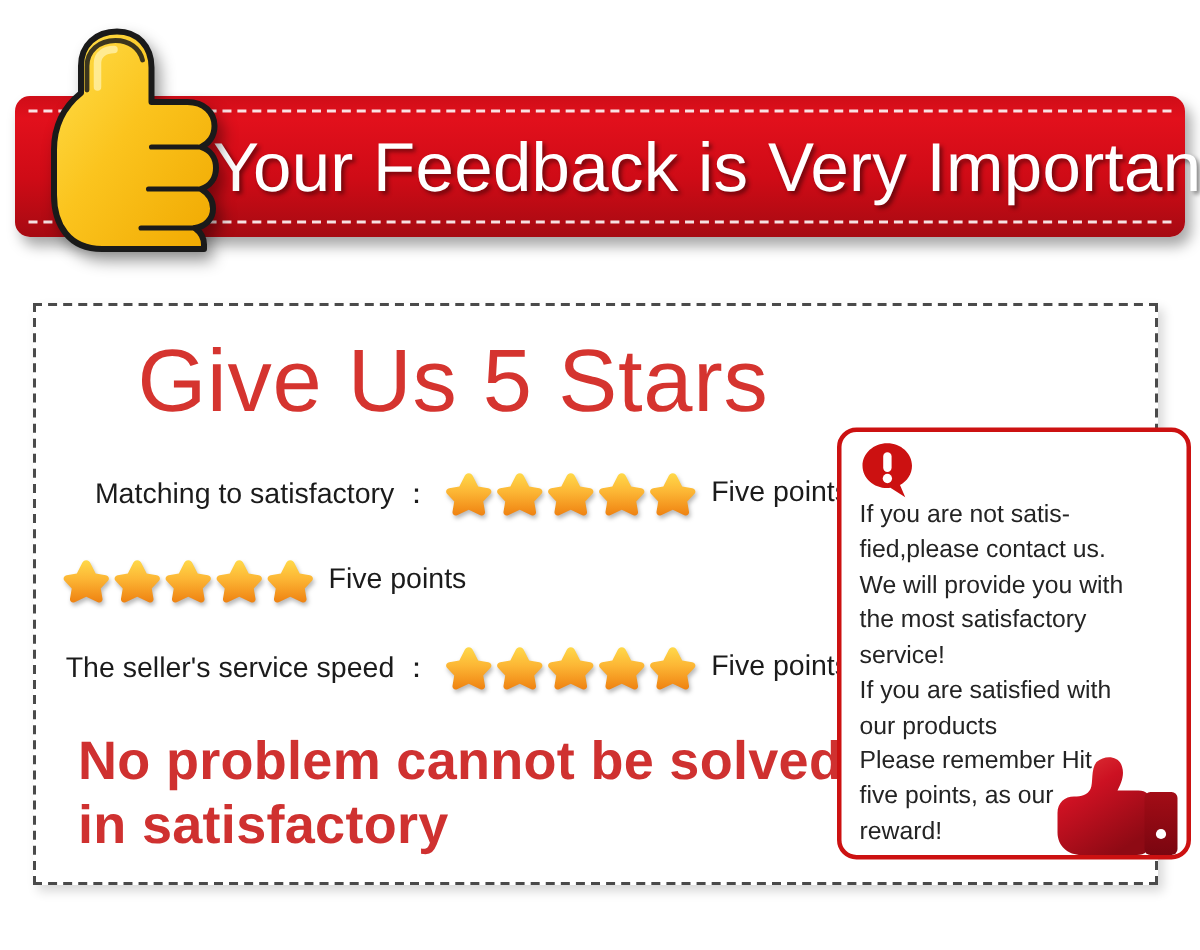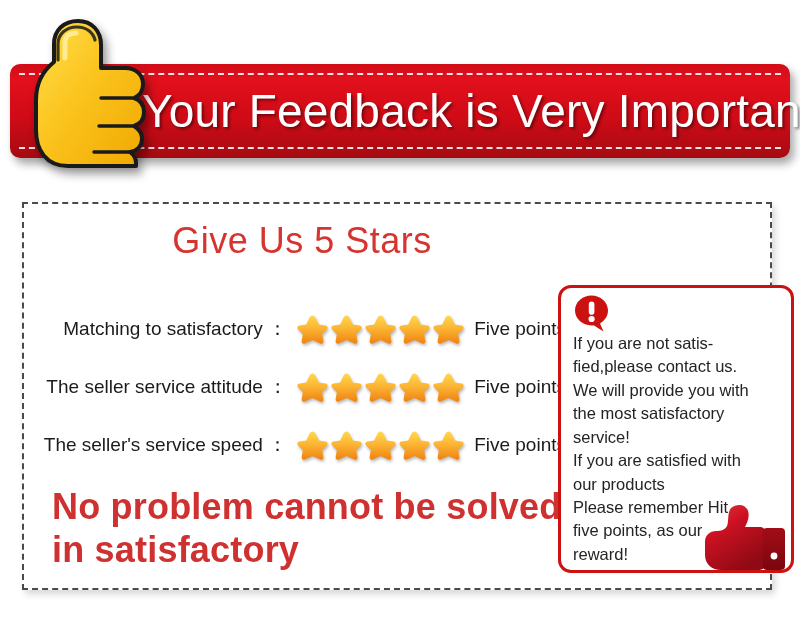--- a/index.html
+++ b/index.html
@@ -78,21 +78,21 @@
   }
 
   .give-us {
     position: absolute;
     left: 0;
     right: 190px;
     top: 16px;
     text-align: center;
     color: #d5342f;
     font-family: "Liberation Sans Narrow", "Liberation Sans", sans-serif;
-    font-size: 36px;
+    font-size: 59px;
     font-weight: 400;
     letter-spacing: 0.5px;
     white-space: nowrap;
   }
 
   
   .rows {
     position: absolute;
     left: 12px;
     top: 96px;
@@ -250,21 +250,20 @@
               <path d="M32 3 C35 3 37 5 38.5 8.5 L45 21.5 L59 23.8 C63 24.5 64.5 28.5 62 31.5 L52 42 L54.4 56 C55 60 51.5 62.5 48 60.8 L32 53.5 L16 60.8 C12.5 62.5 9 60 9.6 56 L12 42 L2 31.5 C-0.5 28.5 1 24.5 5 23.8 L19 21.5 L25.5 8.5 C27 5 29 3 32 3 Z" fill="url(#sg)"></path>
             </svg>
           <svg class="star" viewBox="0 0 64 62">
               <path d="M32 3 C35 3 37 5 38.5 8.5 L45 21.5 L59 23.8 C63 24.5 64.5 28.5 62 31.5 L52 42 L54.4 56 C55 60 51.5 62.5 48 60.8 L32 53.5 L16 60.8 C12.5 62.5 9 60 9.6 56 L12 42 L2 31.5 C-0.5 28.5 1 24.5 5 23.8 L19 21.5 L25.5 8.5 C27 5 29 3 32 3 Z" fill="url(#sg)"></path>
             </svg>
         </div>
         <div class="row-points">Five points</div>
       </div>
 
       <div class="row">
-        <div class="row-label">The seller service attitude ：</div>
         <div class="stars">
           <svg class="star" viewBox="0 0 64 62">
               <path d="M32 3 C35 3 37 5 38.5 8.5 L45 21.5 L59 23.8 C63 24.5 64.5 28.5 62 31.5 L52 42 L54.4 56 C55 60 51.5 62.5 48 60.8 L32 53.5 L16 60.8 C12.5 62.5 9 60 9.6 56 L12 42 L2 31.5 C-0.5 28.5 1 24.5 5 23.8 L19 21.5 L25.5 8.5 C27 5 29 3 32 3 Z" fill="url(#sg)"></path>
             </svg>
           <svg class="star" viewBox="0 0 64 62">
               <path d="M32 3 C35 3 37 5 38.5 8.5 L45 21.5 L59 23.8 C63 24.5 64.5 28.5 62 31.5 L52 42 L54.4 56 C55 60 51.5 62.5 48 60.8 L32 53.5 L16 60.8 C12.5 62.5 9 60 9.6 56 L12 42 L2 31.5 C-0.5 28.5 1 24.5 5 23.8 L19 21.5 L25.5 8.5 C27 5 29 3 32 3 Z" fill="url(#sg)"></path>
             </svg>
           <svg class="star" viewBox="0 0 64 62">
               <path d="M32 3 C35 3 37 5 38.5 8.5 L45 21.5 L59 23.8 C63 24.5 64.5 28.5 62 31.5 L52 42 L54.4 56 C55 60 51.5 62.5 48 60.8 L32 53.5 L16 60.8 C12.5 62.5 9 60 9.6 56 L12 42 L2 31.5 C-0.5 28.5 1 24.5 5 23.8 L19 21.5 L25.5 8.5 C27 5 29 3 32 3 Z" fill="url(#sg)"></path>
             </svg>

